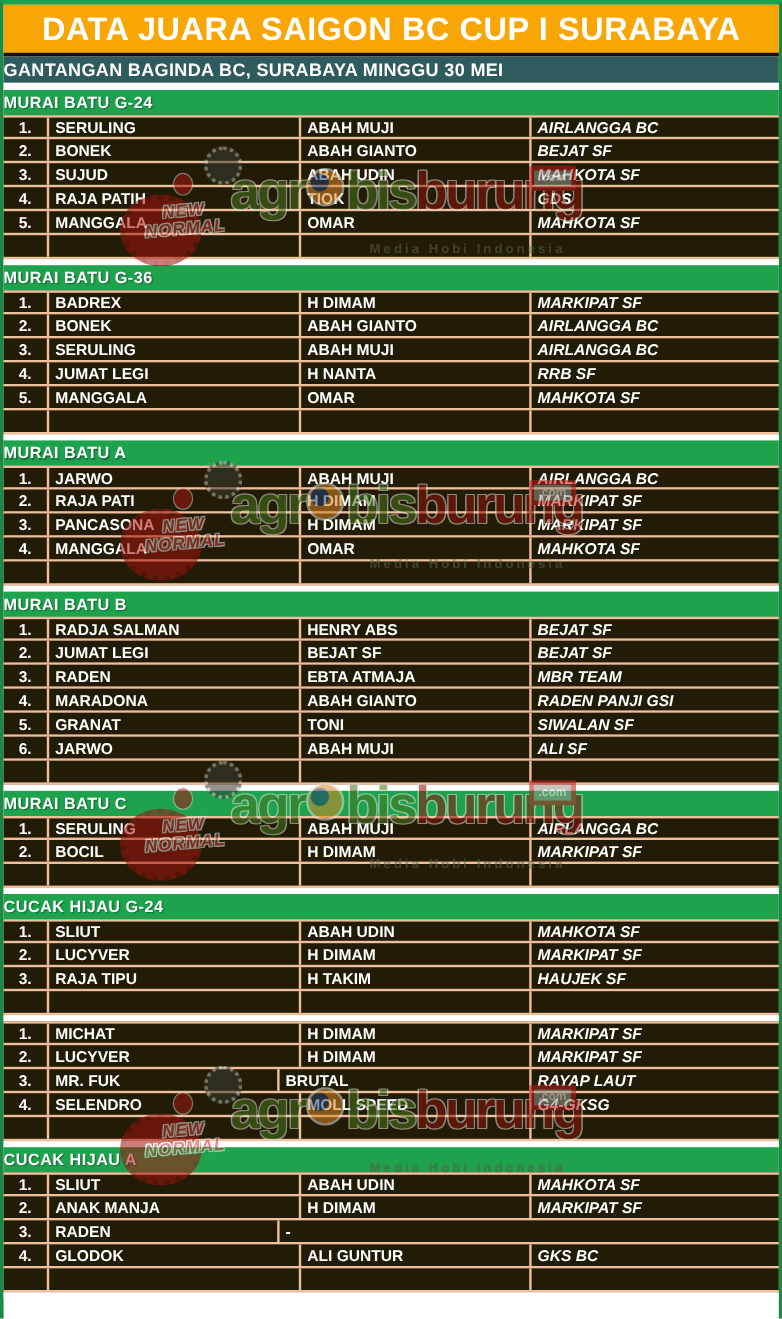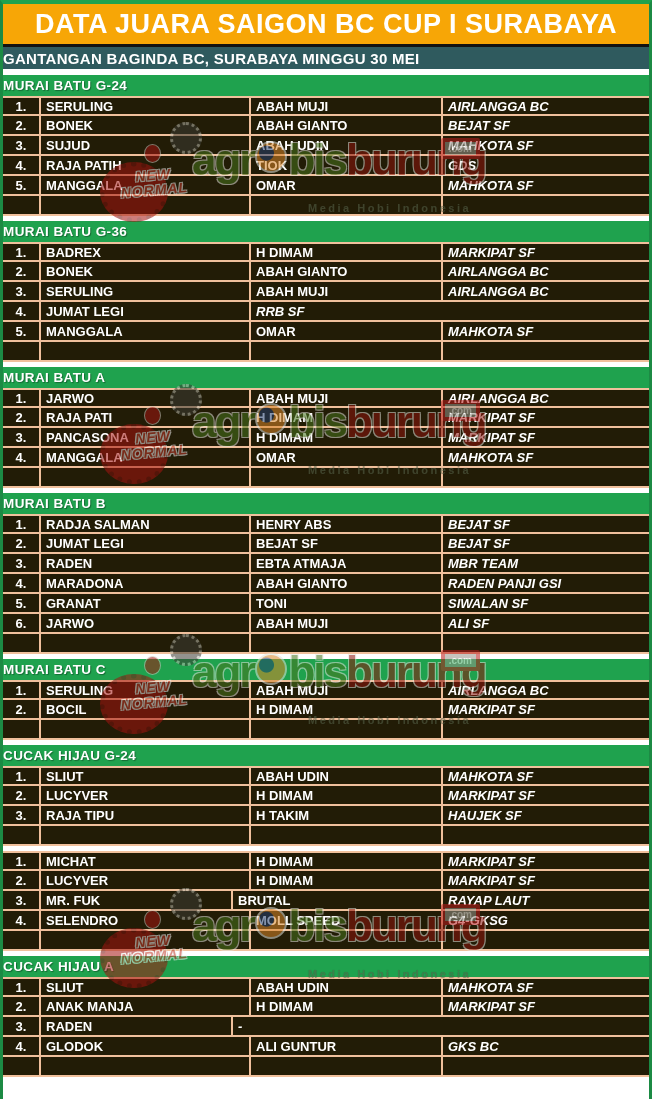--- a/index.html
+++ b/index.html
@@ -179,20 +179,21 @@
   <div class="row">
     <div class="cell c-no">3.</div>
     <div class="cell c-bird">SERULING</div>
     <div class="cell c-owner">ABAH MUJI</div>
     <div class="cell c-team">AIRLANGGA BC</div>
   </div>
 
   <div class="row">
     <div class="cell c-no">4.</div>
     <div class="cell c-bird">JUMAT LEGI</div>
+    <div class="cell c-owner">H NANTA</div>
     <div class="cell c-team">RRB SF</div>
   </div>
 
   <div class="row">
     <div class="cell c-no">5.</div>
     <div class="cell c-bird">MANGGALA</div>
     <div class="cell c-owner">OMAR</div>
     <div class="cell c-team">MAHKOTA SF</div>
   </div>
 </div>

